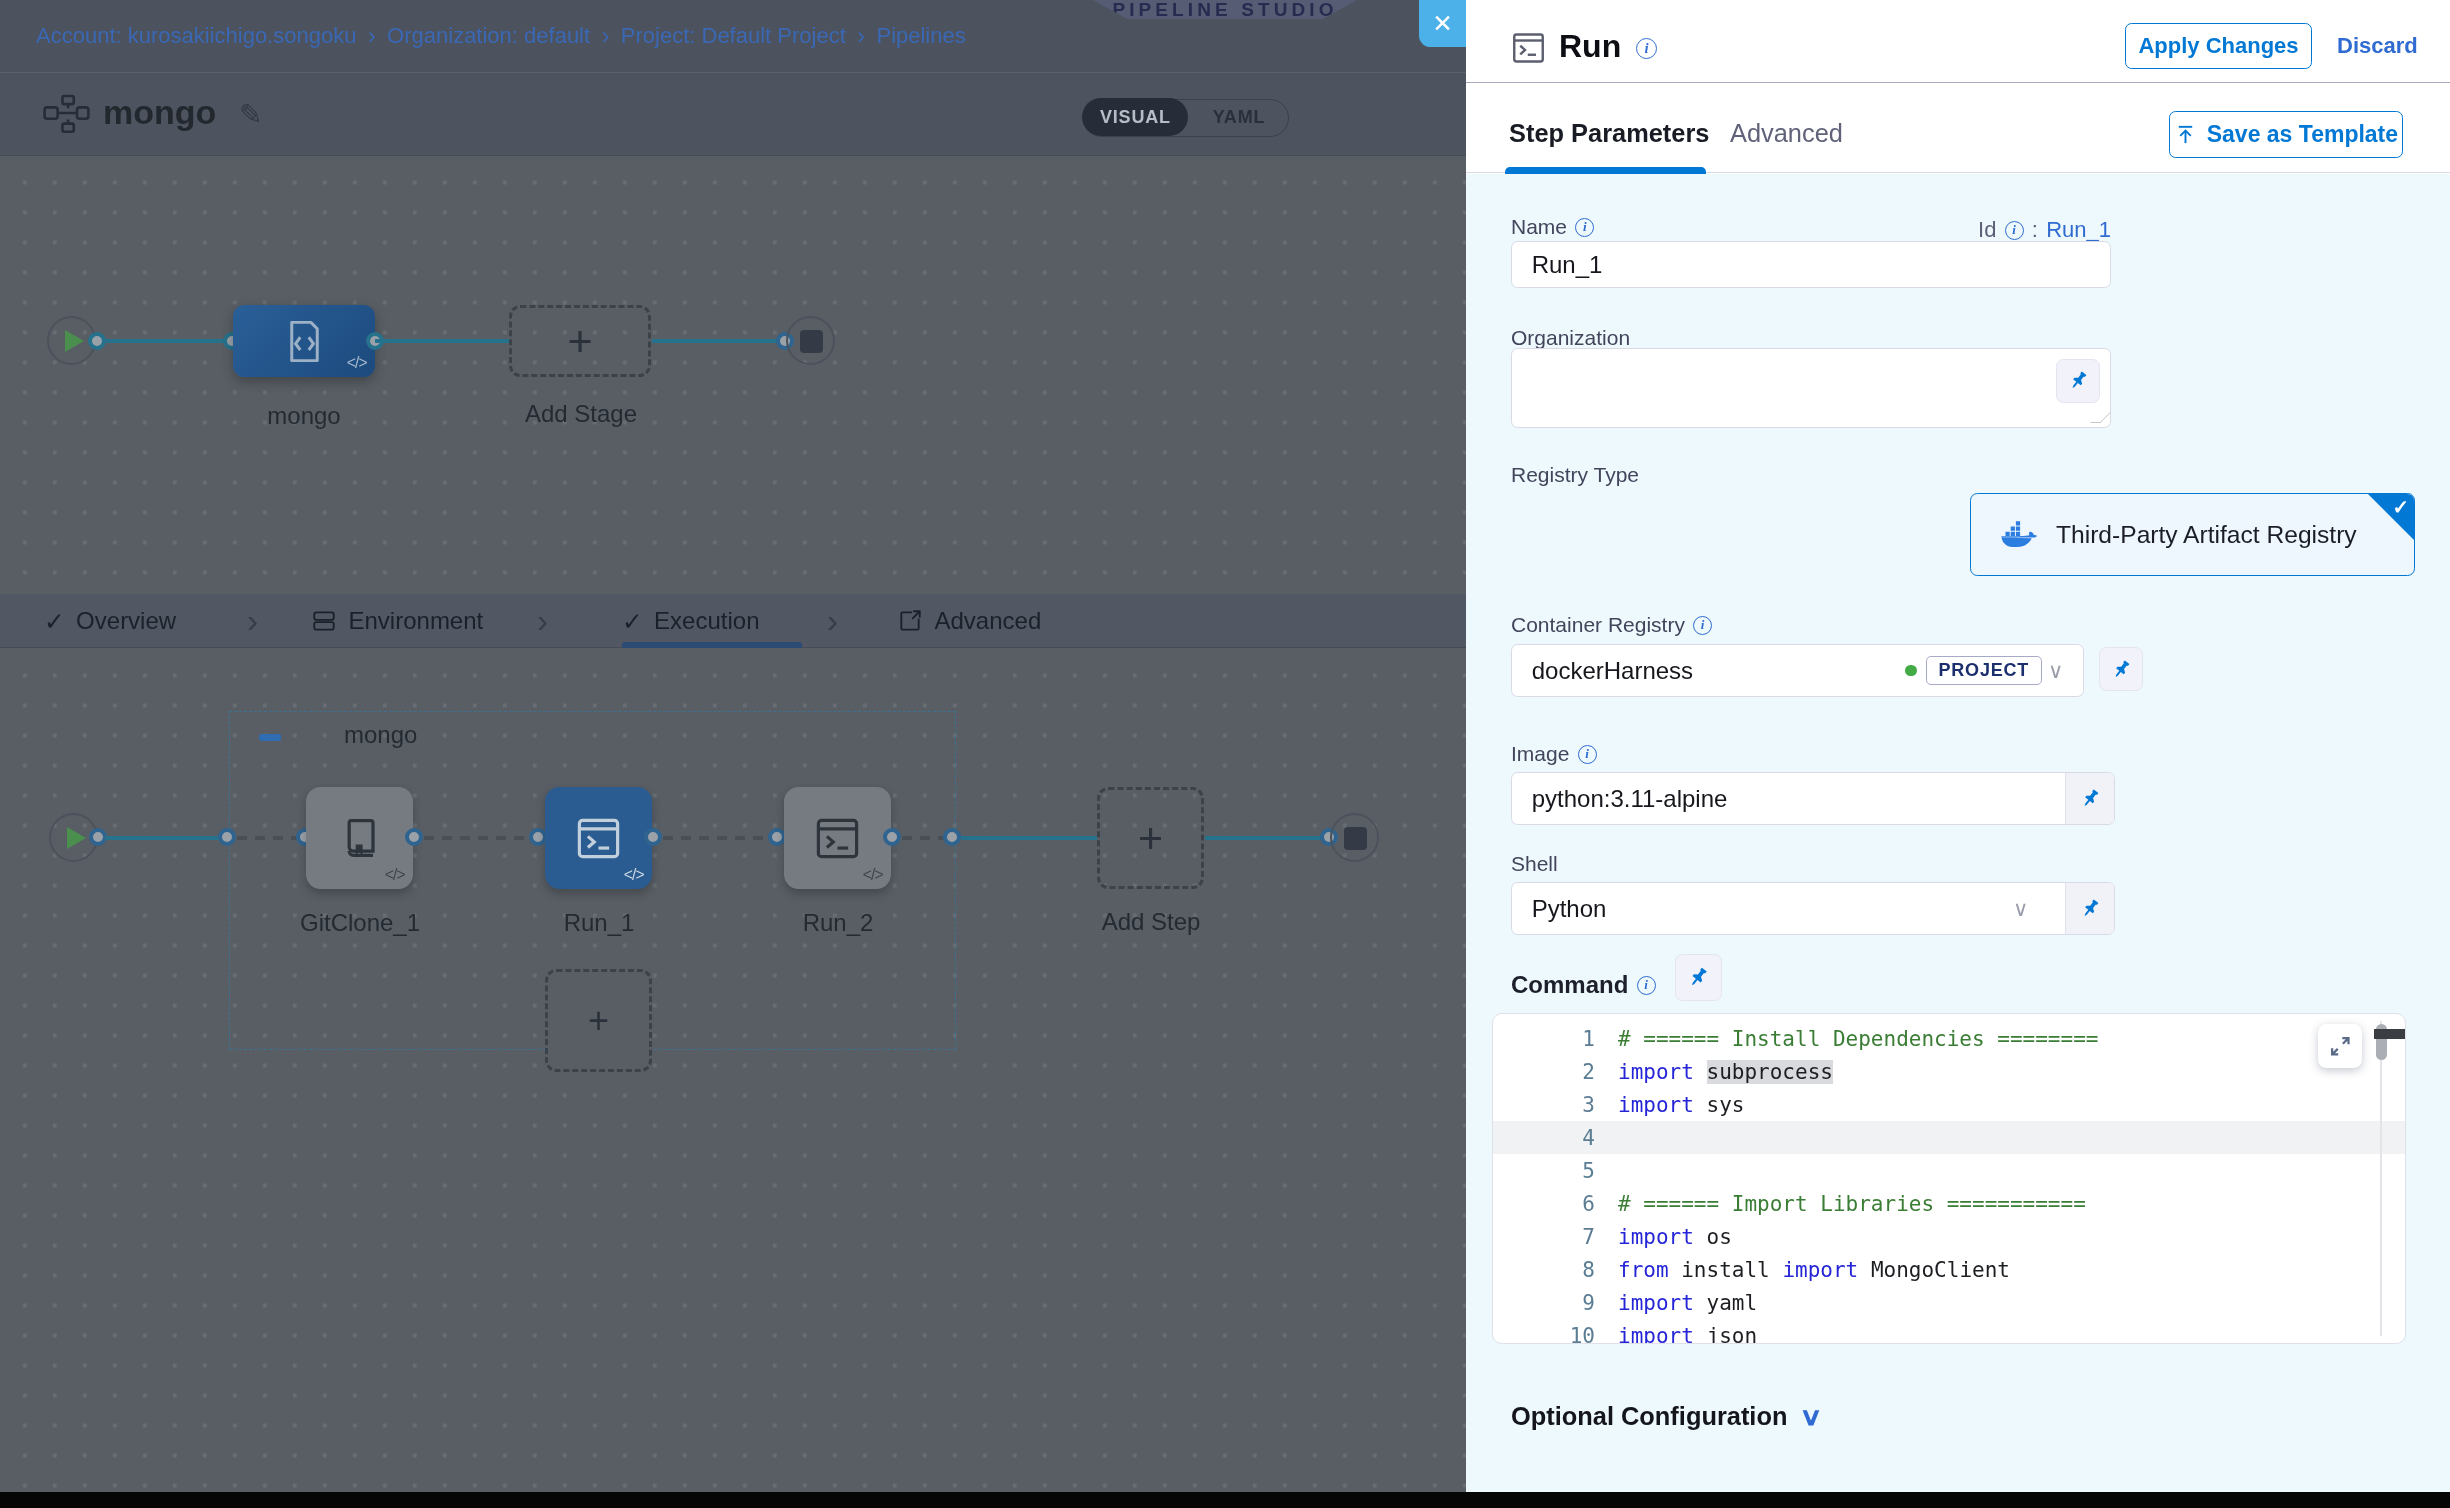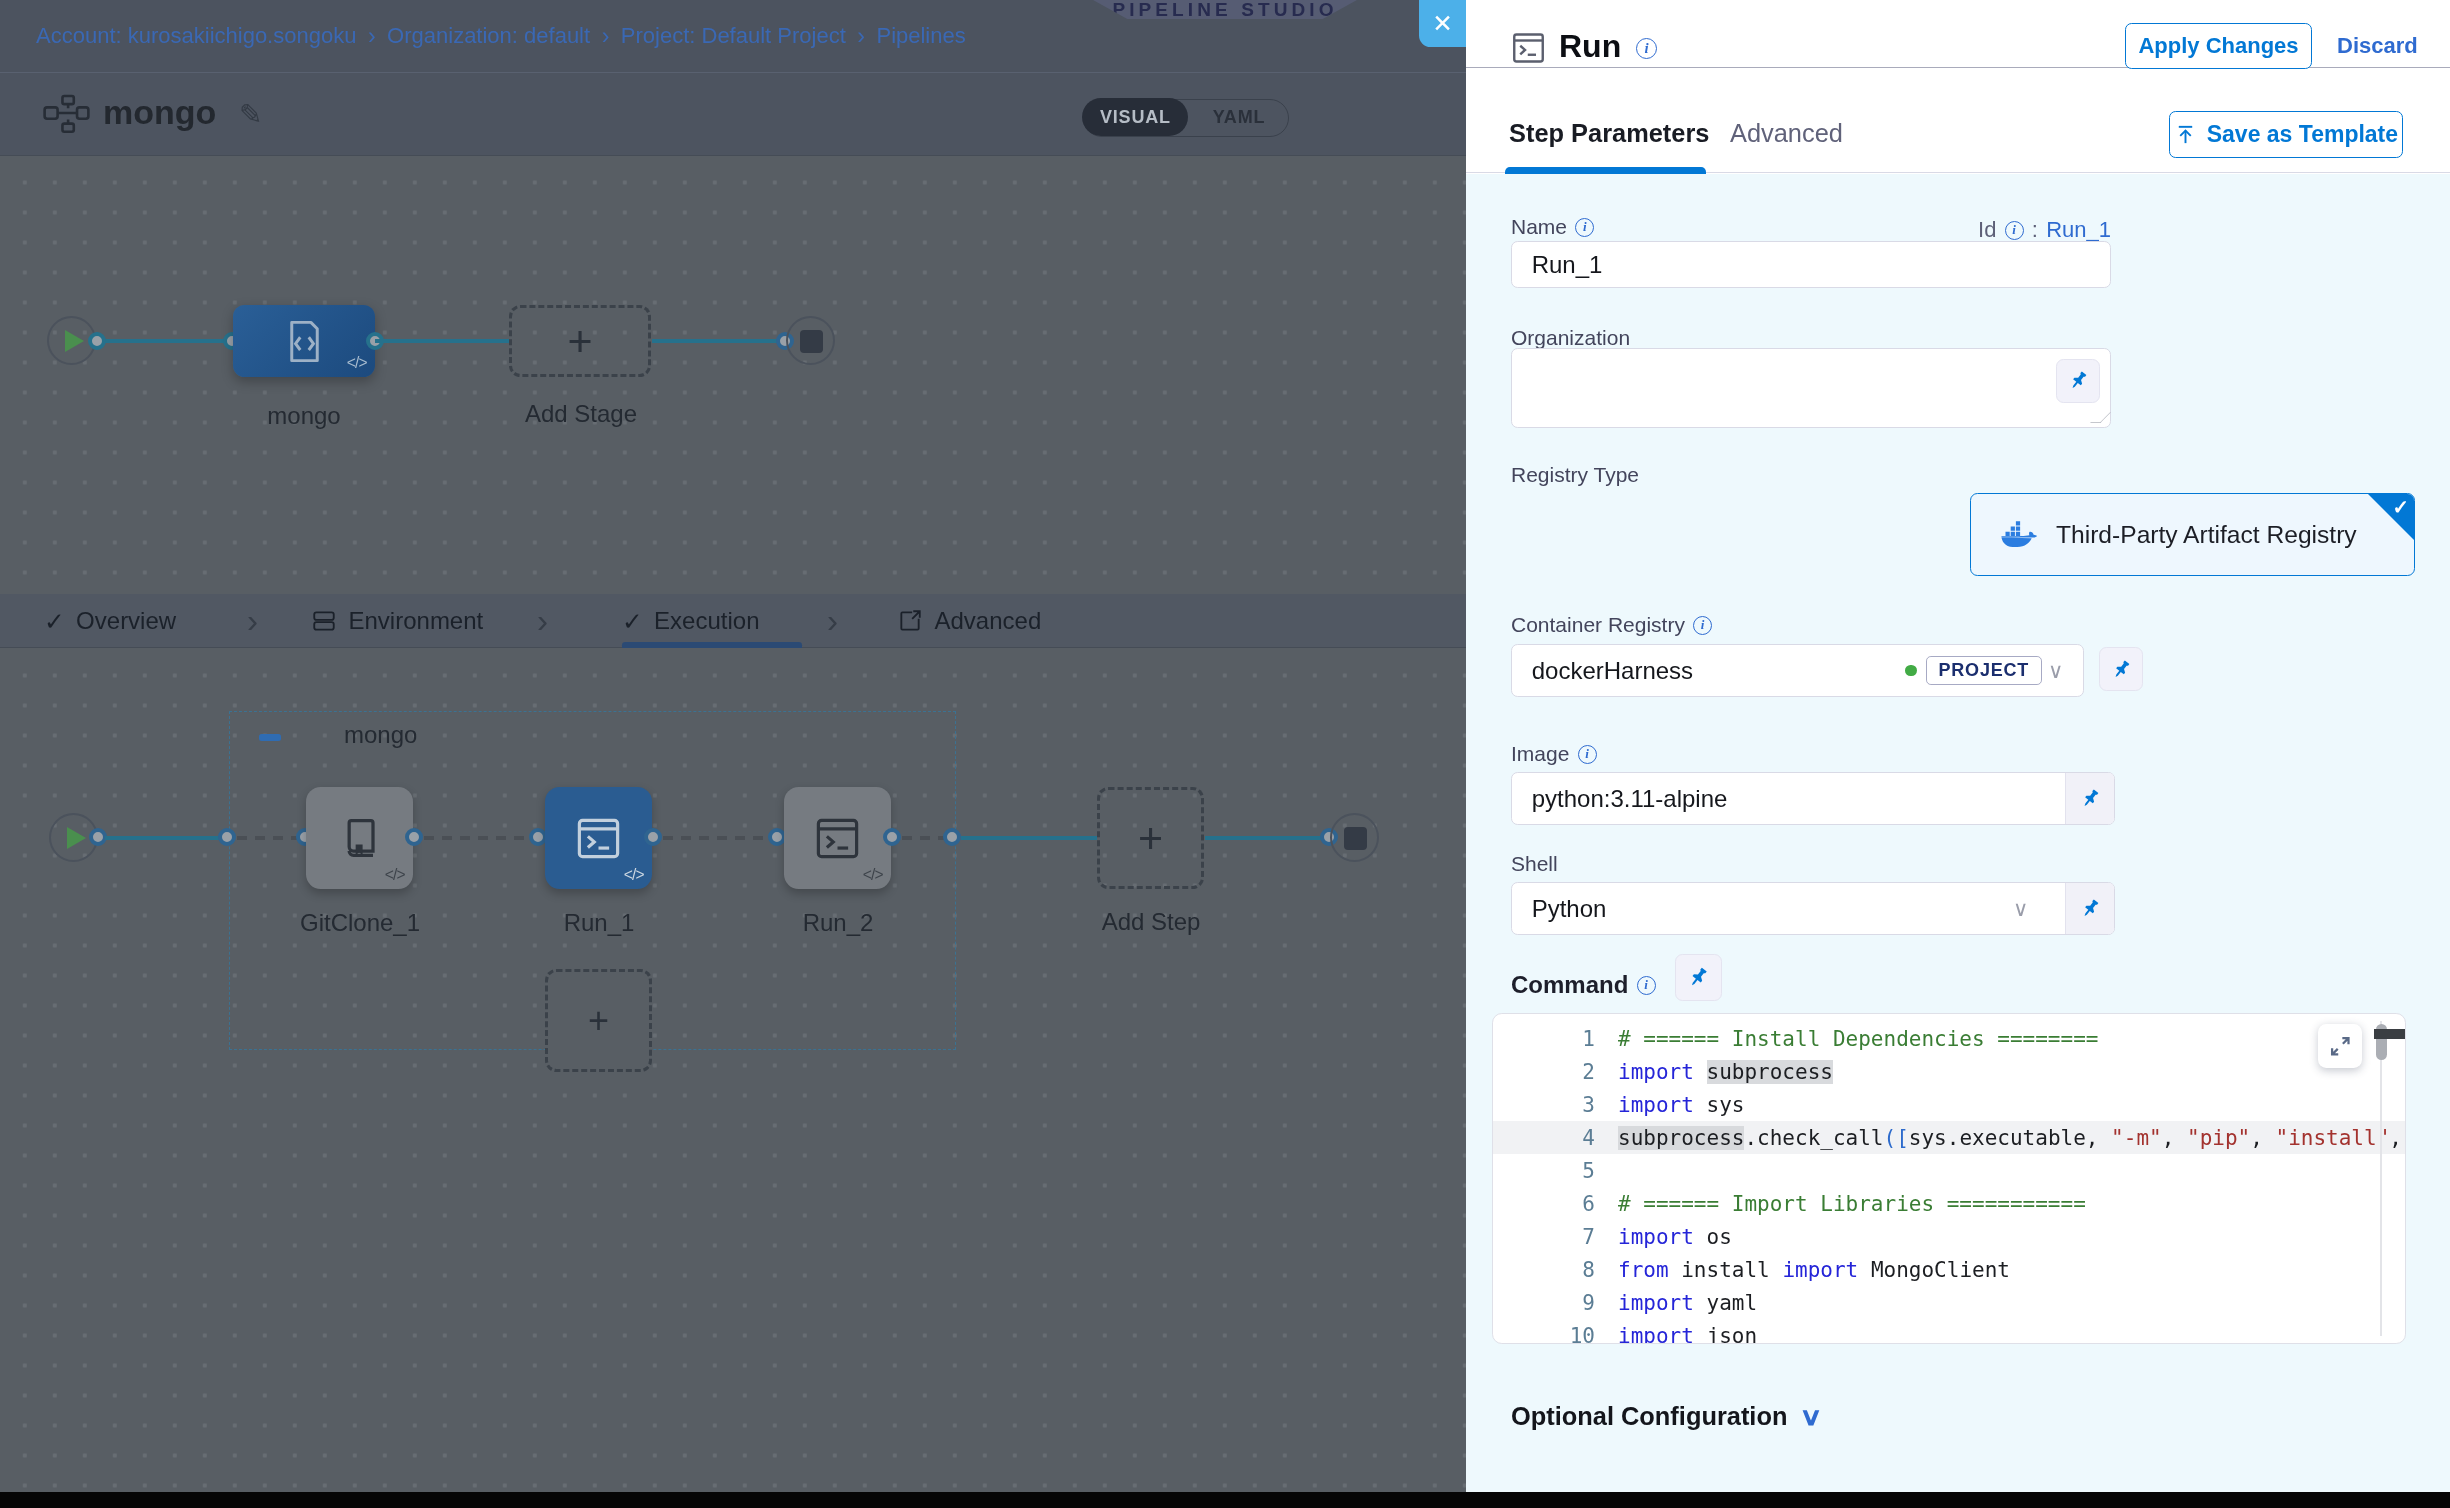--- a/index.html
+++ b/index.html
@@ -65,21 +65,21 @@
   .step-node.selected { background:#2a5c91; }
 
   .exec-group { position:absolute; left:229px; top:62px; width:727px; height:339px; border:1.6px dashed #3b7292; }
   .group-minus { position:absolute; left:29.5px; top:23px; width:22px; height:6.6px; background:#2f6cb2; border-radius:2.5px; cursor:pointer; }
 
   
   .panel { position:absolute; left:1466px; top:0; width:984px; height:1492px; background:#ffffff; border-radius:0 0 18px 0; }
   .close-btn { position:absolute; left:-47px; top:0; width:47px; height:47px; background:#4cb0e9; border-radius:0 0 0 11.5px;
     display:flex; align-items:center; justify-content:center; color:#fff; font-size:24.6px; cursor:pointer; }
 
-  .panel-header { position:absolute; left:0; top:0; width:100%; height:68px; border-bottom:1.6px solid #a9abbb; background:#fff; }
+  .panel-header { position:absolute; left:0; top:0; width:100%; height:83px; border-bottom:1.6px solid #a9abbb; background:#fff; }
   .panel-title { position:absolute; left:93px; top:28px; font-size:32px; font-weight:bold; color:#0c0e13; }
   .info-icon { display:inline-block; width:21px; height:21px; border:1.6px solid #2f6bd0; border-radius:50%;
     color:#2f6bd0; font-size:14.7px; line-height:19px; text-align:center; font-family:"Liberation Serif", serif; font-style:italic; font-weight:bold; }
   .hdr-info { position:absolute; left:170px; top:38px; }
   .btn-outline { border:1.6px solid #0278d5; border-radius:6.6px; color:#0278d5; background:#fff; font-size:22px; font-weight:600;
     display:flex; align-items:center; justify-content:center; cursor:pointer; font-family:"Liberation Sans", sans-serif; }
   .apply-btn { position:absolute; left:659px; top:23px; width:187px; height:46px; }
   .discard-btn { position:absolute; left:871px; top:33px; font-size:22px; font-weight:600; color:#2f6bd0; cursor:pointer; }
 
   .panel-tabs { position:absolute; left:0; top:98px; width:100%; height:75px; border-bottom:1.6px solid #d9dae6; background:#fff; }
@@ -454,21 +454,20 @@
           <div class="code-line">
             <span class="ln">2</span>
             <span class="code"><span class="tk-kw">import</span><span class="tk-pl"> </span><span class="tk-hl">subprocess</span></span>
           </div>
           <div class="code-line">
             <span class="ln">3</span>
             <span class="code"><span class="tk-kw">import</span><span class="tk-pl"> sys</span></span>
           </div>
           <div class="code-line active">
             <span class="ln">4</span>
-            <span class="code"><span class="tk-hl">subprocess</span><span class="tk-pl">.check_call</span><span class="tk-pn">([</span><span class="tk-pl">sys.executable, </span><span class="tk-st">"-m"</span><span class="tk-pl">, </span><span class="tk-st">"pip"</span><span class="tk-pl">, </span><span class="tk-st">"install"</span><span class="tk-pl">,</span></span>
           </div>
           <div class="code-line">
             <span class="ln">5</span>
             <span class="code"></span>
           </div>
           <div class="code-line">
             <span class="ln">6</span>
             <span class="code"><span class="tk-cm"># ====== Import Libraries ===========</span></span>
           </div>
           <div class="code-line">

